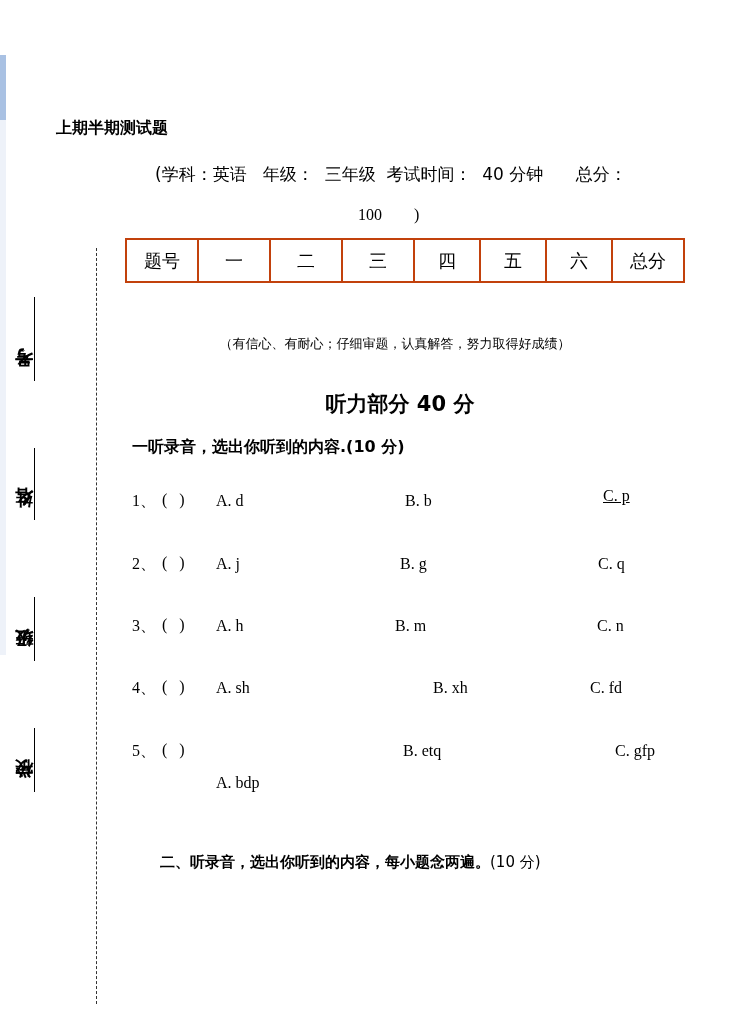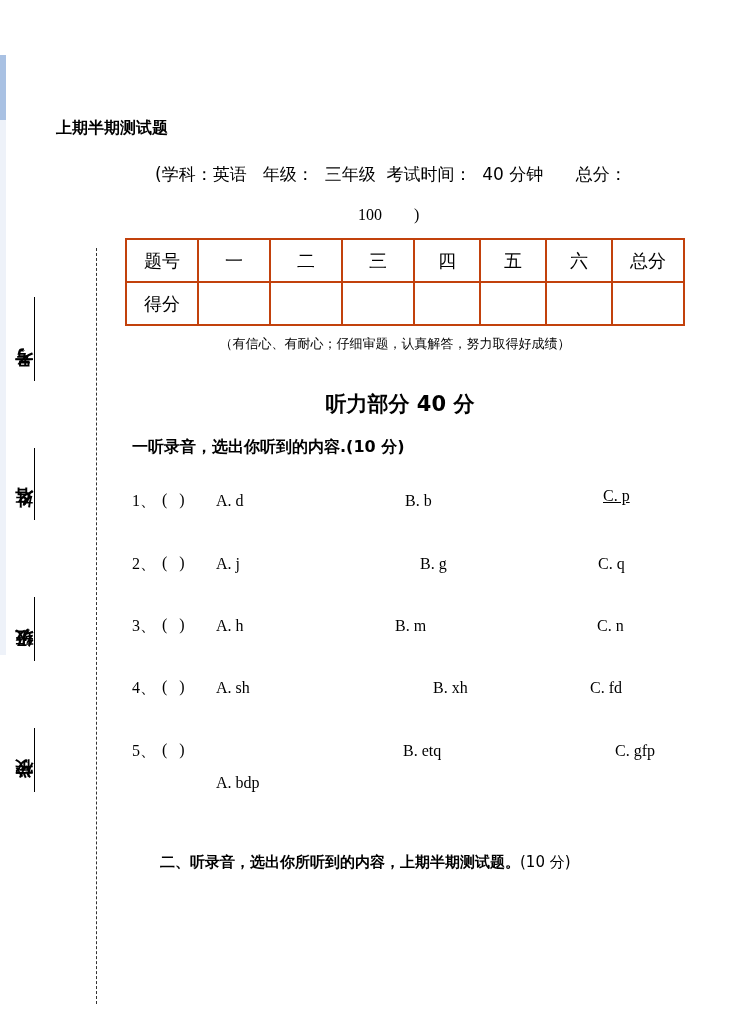--- a/index.html
+++ b/index.html
@@ -50,50 +50,40 @@
       <tr>
     <td style="width:70px">题号</td>
     <td style="width:70px">一</td>
     <td style="width:70px">二</td>
     <td style="width:70px">三</td>
     <td style="width:64px">四</td>
     <td style="width:64px">五</td>
     <td style="width:64px">六</td>
     <td style="width:70px">总分</td>
   </tr>
-  <tr>
-    <td>得分</td>
-    <td></td>
-    <td></td>
-    <td></td>
-    <td></td>
-    <td></td>
-    <td></td>
-    <td></td>
-  </tr>
 </tbody>
   </table>
 
 <div class="motto">（有信心、有耐心；仔细审题，认真解答，努力取得好成绩）</div>
 <div class="part-title">听力部分 40 分</div>
 <div class="sec1">一听录音，选出你听到的内容.(10 分)</div>
 
 <div>
   <div>
     <span class="q" style="left:132px;top:491px;">1、</span>
     <span class="q" style="left:162px;top:491px;">(   )</span>
     <span class="q" style="left:216px;top:492px;text-align:center;">A. d</span>
     <span class="q" style="left:405px;top:492px;">B. b</span>
     <span class="q" style="left:603px;top:487px;text-decoration:underline;">C. p</span>
   </div>
   <div>
     <span class="q" style="left:132px;top:554px;">2、</span>
     <span class="q" style="left:162px;top:554px;">(   )</span>
     <span class="q" style="left:216px;top:555px;">A. j</span>
-    <span class="q" style="left:400px;top:555px;margin-left:20px;">B. g</span>
+    <span class="q" style="left:400px;top:555px;">B. g</span>
     <span class="q" style="left:598px;top:555px;">C. q</span>
   </div>
   <div>
     <span class="q" style="left:132px;top:616px;">3、</span>
     <span class="q" style="left:162px;top:616px;">(   )</span>
     <span class="q" style="left:216px;top:617px;">A. h</span>
     <span class="q" style="left:395px;top:617px;">B. m</span>
     <span class="q" style="left:597px;top:617px;">C. n</span>
   </div>
   <div>
@@ -106,14 +96,14 @@
   <div>
     <span class="q" style="left:132px;top:741px;">5、</span>
     <span class="q" style="left:162px;top:741px;">(   )</span>
     <span class="q" style="left:216px;top:742px;margin-top:32px;">A. bdp</span>
     <span class="q" style="left:403px;top:742px;">B. etq</span>
     <span class="q" style="left:615px;top:742px;">C. gfp</span>
   </div>
 </div>
 
 <div class="sec2">
-  <span>二、听录音，选出你所听到的内容，上期半期测试题。</span><span class="pts">(10 分)</span>
+  <span>二、听录音，选出你听到的内容，每小题念两遍。</span><span class="pts">(10 分)</span>
 </div>
 
 </body></html>

